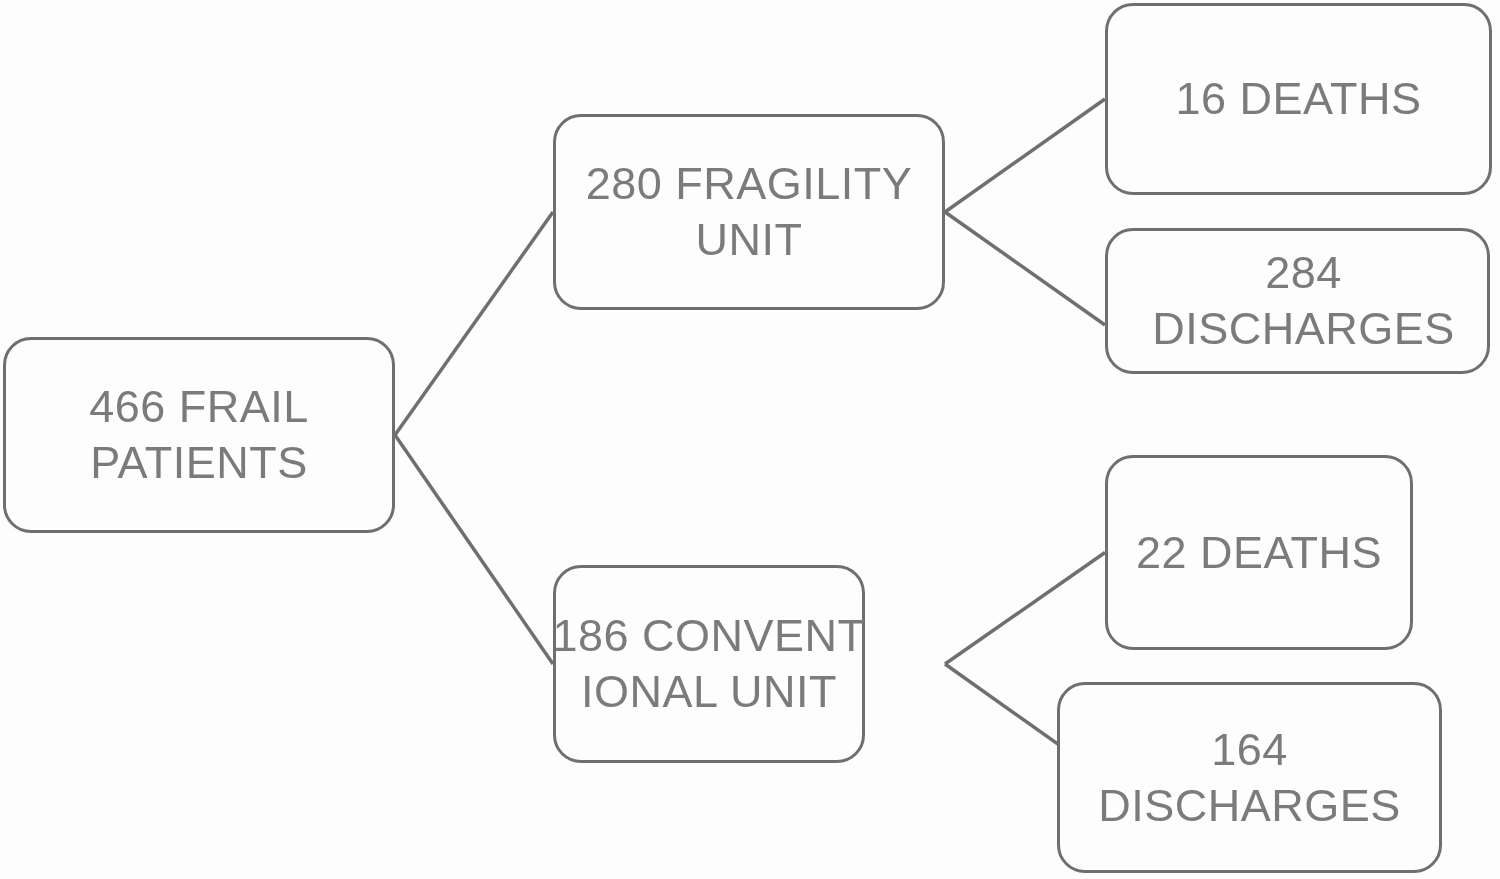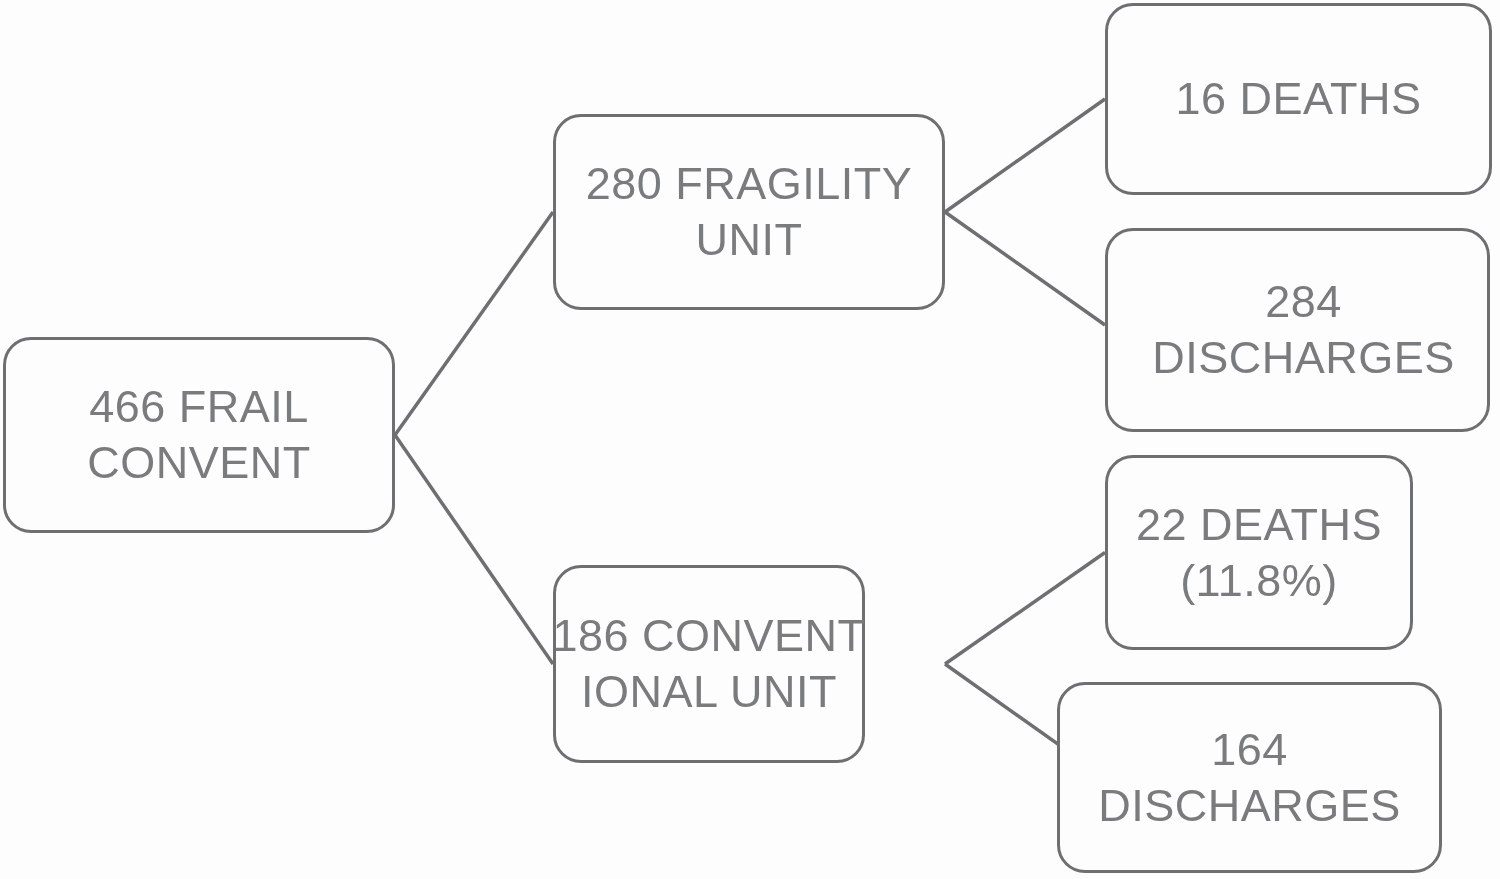--- a/index.html
+++ b/index.html
@@ -56,45 +56,44 @@
       <line x1="395" y1="435" x2="553" y2="212" class="edge-line"></line>
       <line x1="395" y1="435" x2="553" y2="664" class="edge-line"></line>
       <line x1="945" y1="212" x2="1105" y2="99" class="edge-line"></line>
       <line x1="945" y1="212" x2="1105" y2="325" class="edge-line"></line>
       <line x1="945" y1="664" x2="1105" y2="552.5" class="edge-line"></line>
       <line x1="945" y1="664" x2="1105" y2="777.5" class="edge-line"></line>
     </svg>
 
   <div class="node" style="left: 3px; top: 337px; width: 392px; height: 196px;">
     <span>466 FRAIL</span>
-    <span>CONVENT</span>
+    <span>PATIENTS</span>
   </div>
 
   <div class="node" style="left: 553px; top: 114px; width: 392px; height: 196px;">
     <span>280 FRAGILITY</span>
     <span>UNIT</span>
   </div>
 
   <div class="node" style="left: 553px; top: 565px; width: 312px; height: 198px;">
     <span>186 CONVENT</span>
     <span>IONAL UNIT</span>
   </div>
 
   <div class="node" style="left: 1105px; top: 3px; width: 387px; height: 192px;">
     <span>16 DEATHS</span>
   </div>
 
-  <div class="node" style="left: 1105px; top: 228px; width: 385px; height: 204px; padding-left: 12px;">
+  <div class="node" style="left: 1105px; top: 228px; width: 385px; height: 146px; padding-left: 12px;">
     <span>284</span>
     <span>DISCHARGES</span>
   </div>
 
   <div class="node" style="left: 1105px; top: 455px; width: 308px; height: 195px;">
     <span>22 DEATHS</span>
-    <span>(11.8%)</span>
   </div>
 
   <div class="node" style="left: 1057px; top: 682px; width: 385px; height: 191px;">
     <span>164</span>
     <span>DISCHARGES</span>
   </div>
 
 </div>
 
 </body></html>

